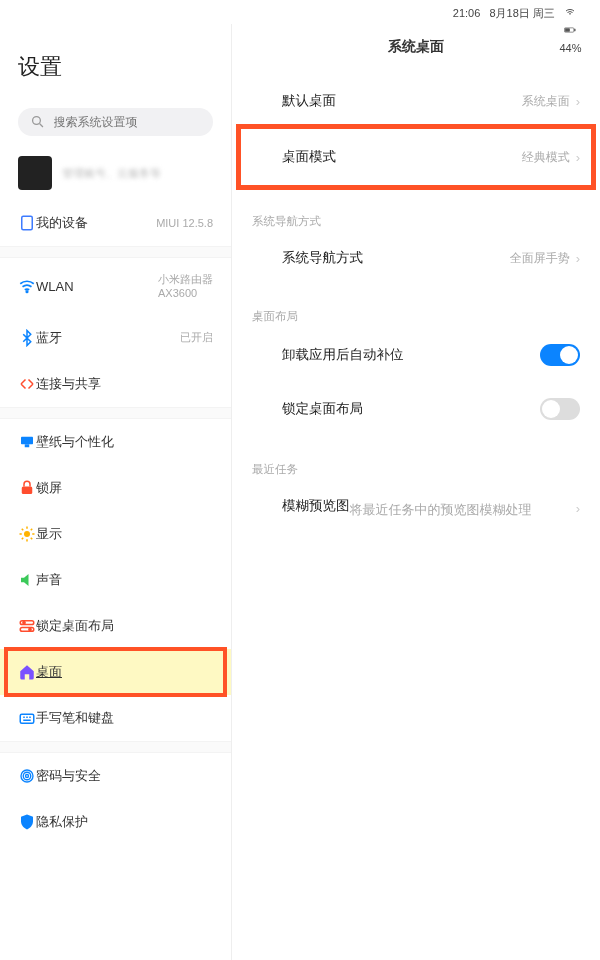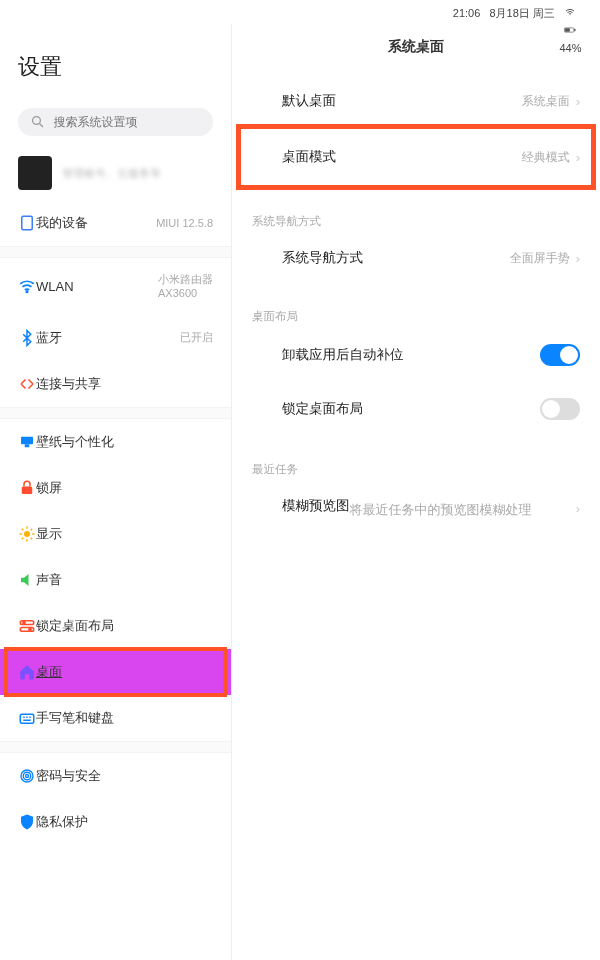--- a/index.html
+++ b/index.html
@@ -35,21 +35,21 @@
     .avatar { width: 34px; height: 34px; background: #222; border-radius: 4px; }
     .acct-text { font-size: 11px; color: #bbb; }
     .acct-text.blur { filter: blur(2px); }
     .divider { height: 12px; background: #fafafa; border-top: 1px solid #f3f3f3; border-bottom: 1px solid #f3f3f3; }
     .item {
       display: flex; align-items: center; padding: 14px 18px;
       cursor: pointer; position: relative;
     }
     .item .lbl { font-size: 13px; color: #333; font-weight: 500; }
     .item .sub { margin-left: auto; font-size: 11px; color: #aaa; text-align: left; line-height: 1.3; }
-    .item.active { background: #d946ef; text-decoration: underline; }
+    .item.active { background: #fef9c3; text-decoration: underline; }
     .icon { width: 18px; height: 18px; display: flex; align-items: center; justify-content: center; }
     .highlight-box {
       position: absolute; left: 4px; right: 4px; top: -2px; bottom: -2px;
       border: 4px solid #ff5226; pointer-events: none;
     }
     
     .main-title { text-align: center; font-size: 14px; font-weight: 600; padding: 14px 0 20px 0; }
     .row {
       display: flex; align-items: center; padding: 16px 4px;
       cursor: pointer; position: relative;

